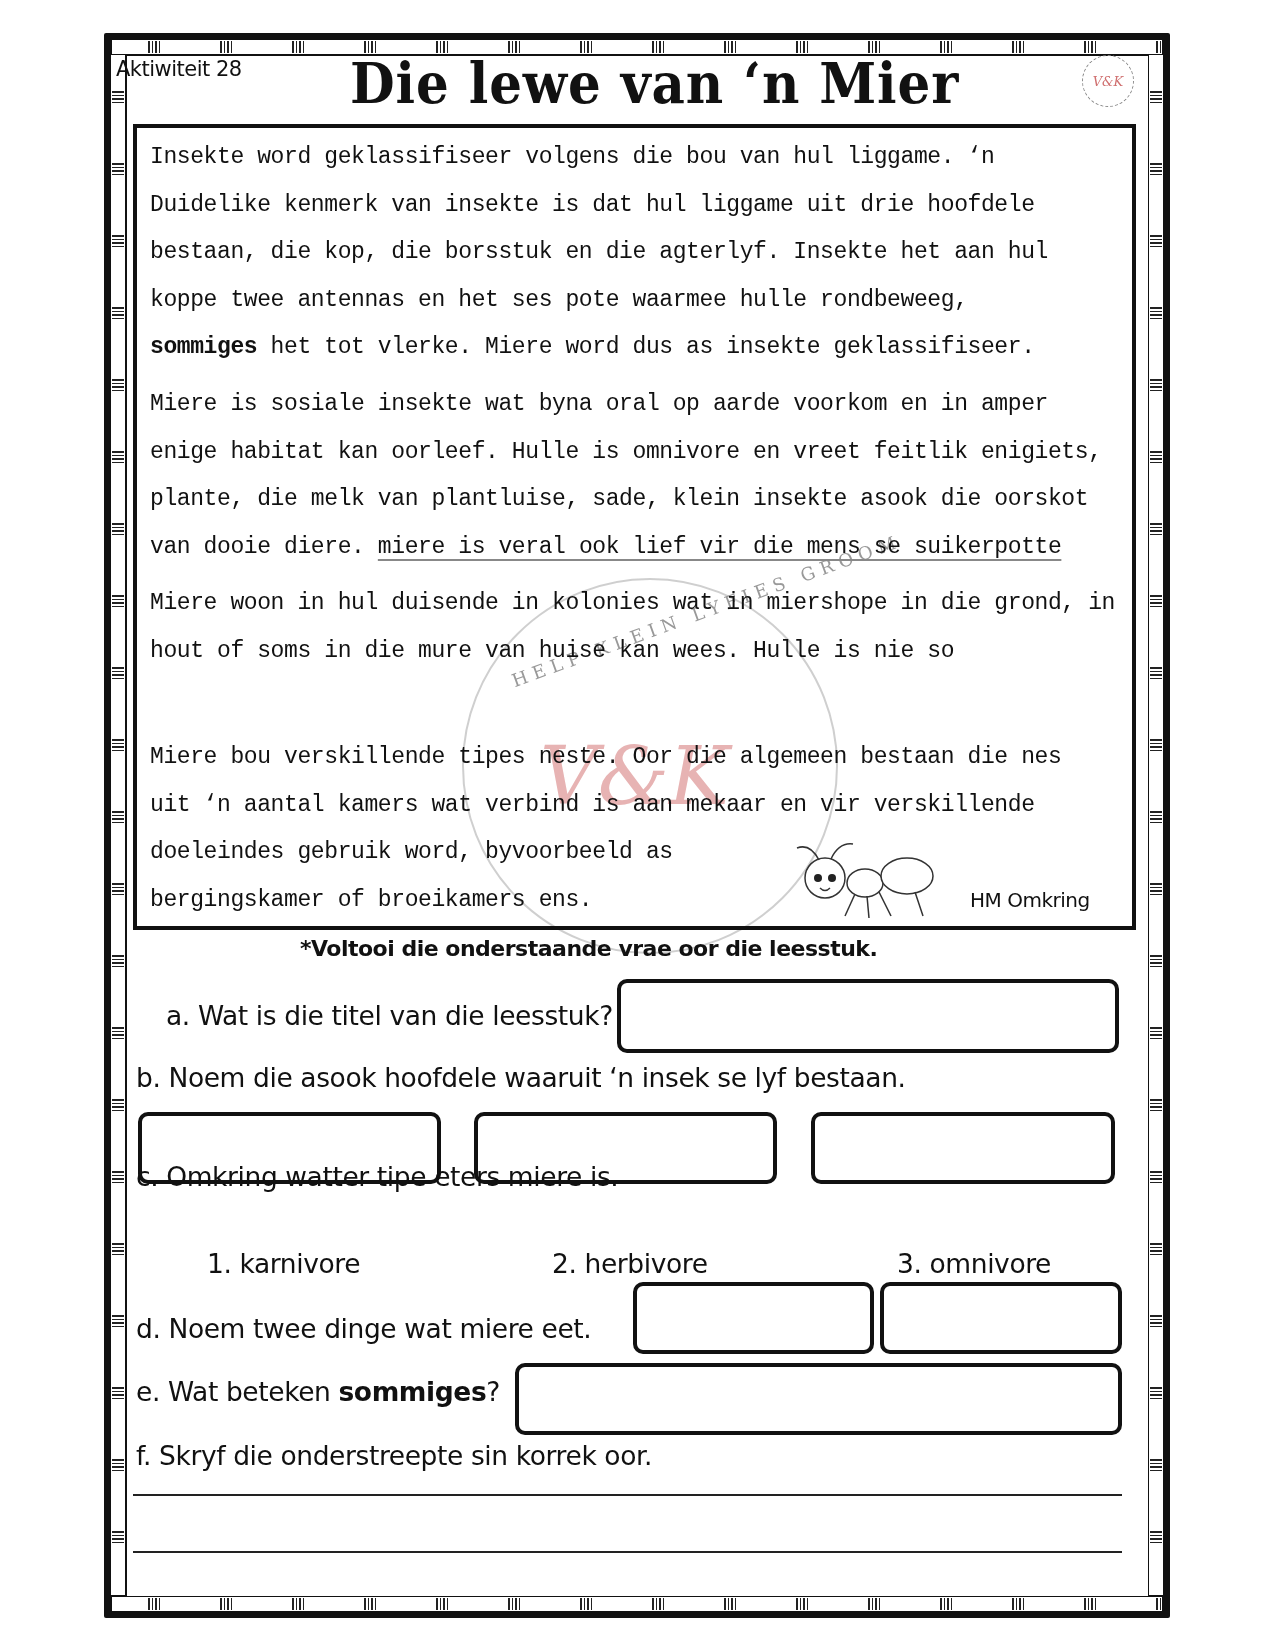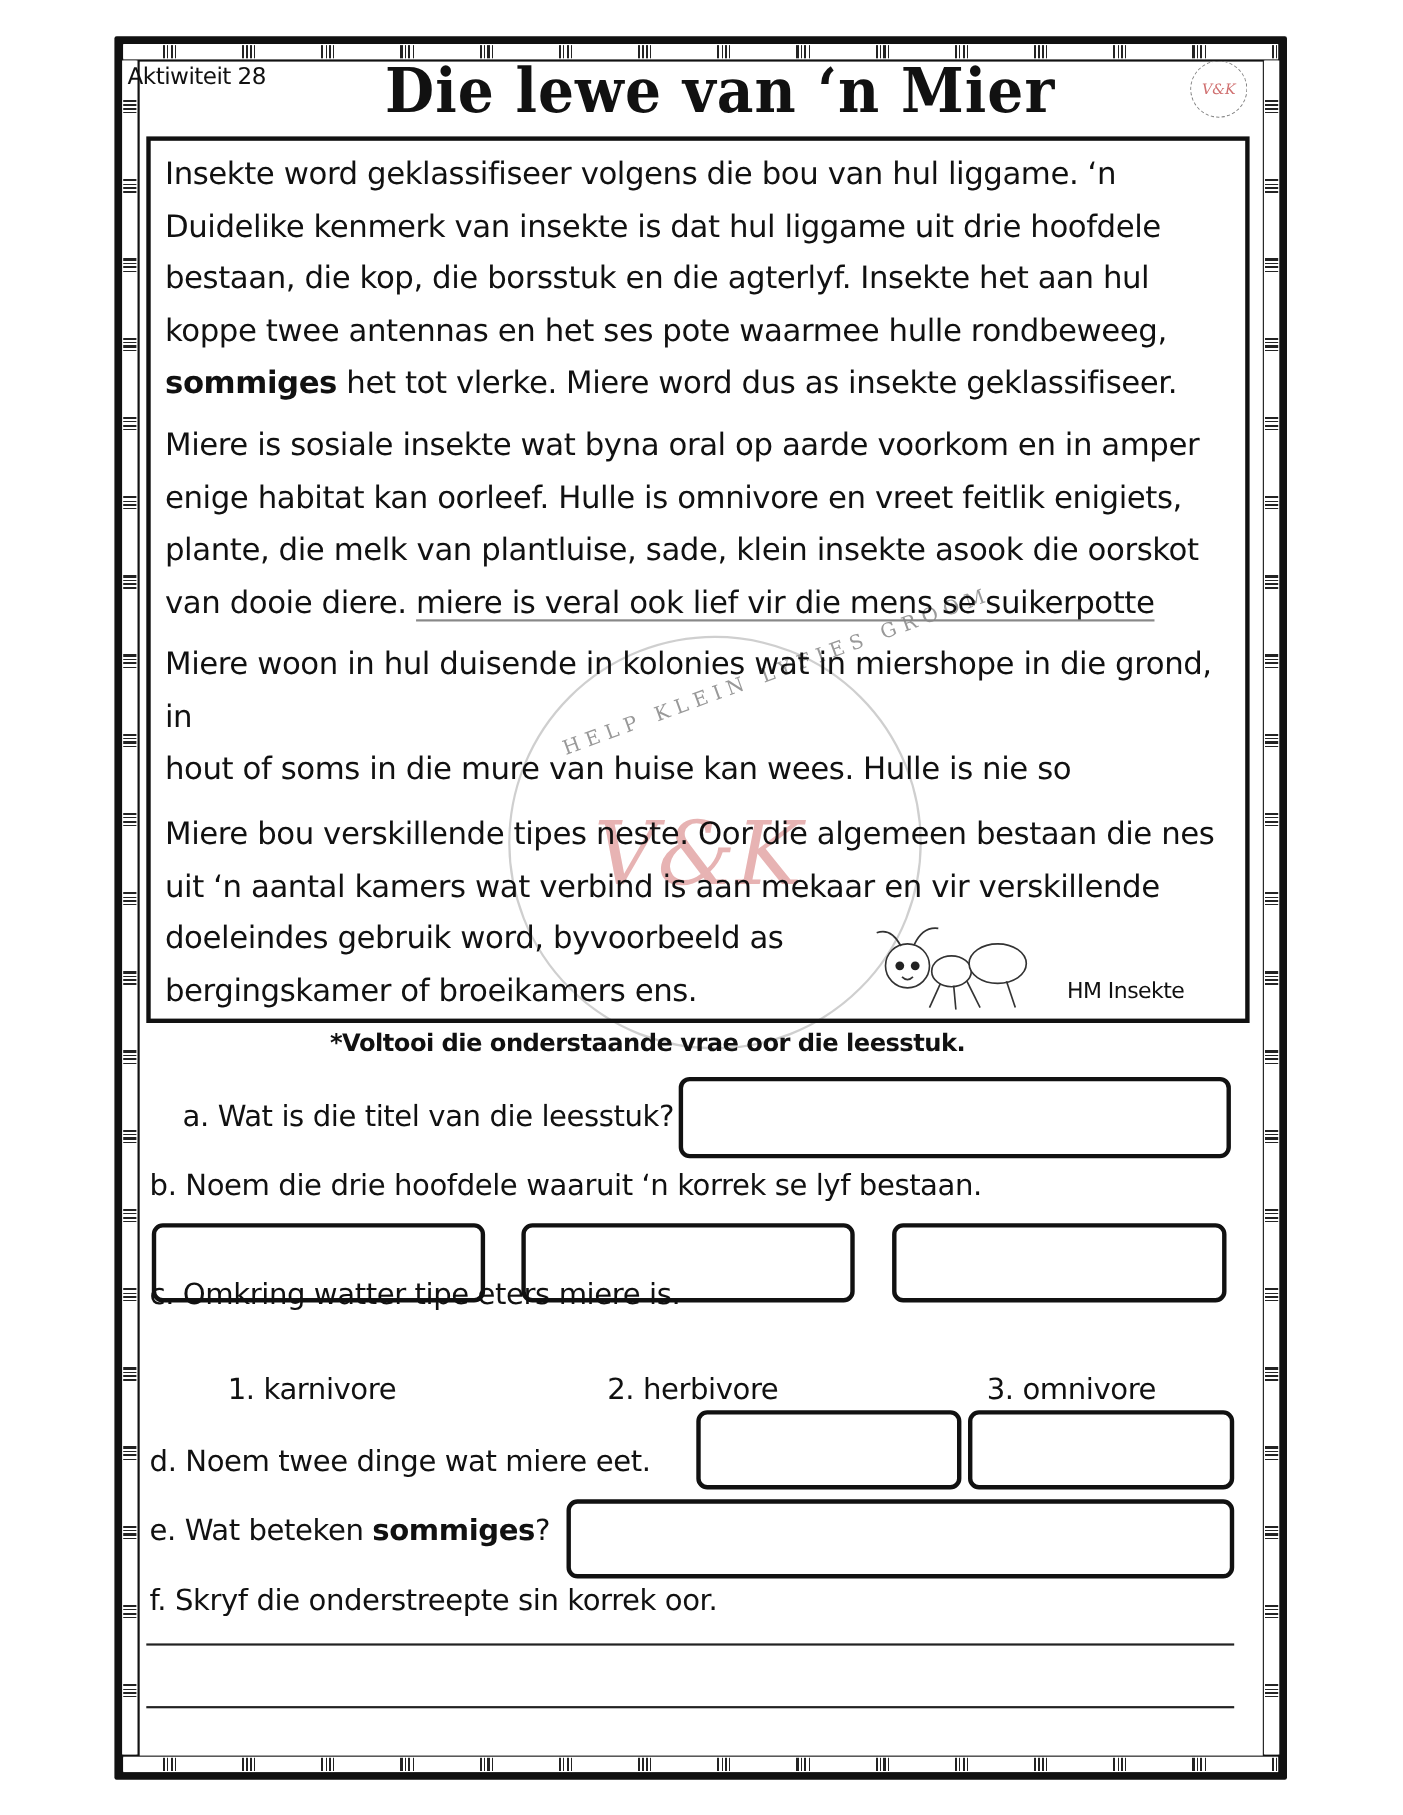--- a/index.html
+++ b/index.html
@@ -23,22 +23,22 @@
   .activity { position:absolute; left:116px; top:57px; font-size:21px; letter-spacing:-0.5px; }
   .title { position:absolute; left:350px; top:50px; font-family:"DejaVu Serif", serif;
            font-size:56px; font-weight:bold; letter-spacing:1px; transform:scaleX(0.92);
            transform-origin:left top; }
   .logo { position:absolute; left:1082px; top:55px; width:50px; height:50px; border-radius:50%;
           border:1px dashed #888; display:flex; align-items:center; justify-content:center;
           font-family:"DejaVu Serif", serif; font-style:italic; font-size:13px; color:#d07070; }
 
   .passage { position:absolute; left:133px; top:124px; width:1003px; height:806px;
              border:4px solid #111; box-sizing:border-box; }
-  .para { position:absolute; left:150px; width:980px; font-size:28px; line-height:47.5px;
-          letter-spacing:-0.4px; }
+  .para { position:absolute; left:150px; width:980px; font-size:23px; line-height:47.5px;
+          letter-spacing:-0.4px;font-family:Liberation Mono, monospace; }
   .para b { font-weight:bold; }
   .para u { text-decoration:underline; text-decoration-color:#888; text-underline-offset:6px; }
   .p1 { top:134px; } .p2 { top:381px; } .p3 { top:580px; } .p4 { top:734px; }
   .author { position:absolute; left:970px; top:888px; font-size:20px; letter-spacing:-0.5px; }
 
   .watermark { position:absolute; left:462px; top:578px; width:372px; height:372px;
                border-radius:50%; border:2px solid #bbb; pointer-events:none; opacity:0.7; }
   .wm-text { position:absolute; left:540px; top:730px; font-family:"DejaVu Serif", serif;
              font-style:italic; font-size:80px; color:#e7b3b3; pointer-events:none; }
   .wm-ring { position:absolute; left:500px; top:600px; font-family:"DejaVu Serif", serif;
@@ -130,28 +130,28 @@
     <path d="M60 56 L50 78"></path>
       <path d="M72 58 L74 80"></path>
       <path d="M84 54 L96 78"></path>
     <path d="M120 54 L128 78"></path>
   </g>
   <circle cx="23" cy="40" r="4" fill="#222"></circle>
     <circle cx="37" cy="40" r="4" fill="#222"></circle>
   <path d="M25 50 Q30 55 35 50" fill="none" stroke="#333" stroke-width="1.5"></path>
 </svg>
 
-<div class="author">HM Insekte</div>
+<div class="author">HM Omkring</div>
 
 <div class="instr">*Voltooi die onderstaande vrae oor die leesstuk.</div>
 
 <div class="q qa">a. Wat is die titel van die leesstuk?</div>
 <div class="box box-a"></div>
 
-<div class="q qb">b. Noem die drie hoofdele waaruit ‘n korrek se lyf bestaan.</div>
+<div class="q qb">b. Noem die asook hoofdele waaruit ‘n insek se lyf bestaan.</div>
 <div class="box box-b1"></div>
 <div class="box box-b2"></div>
 <div class="box box-b3"></div>
 
 <div class="q qc">c. Omkring watter tipe eters miere is.</div>
 <div class="opt o1">1. karnivore</div>
 <div class="opt o2">2. herbivore</div>
 <div class="opt o3">3. omnivore</div>
 
 <div class="q qd">d. Noem twee dinge wat miere eet.</div>

